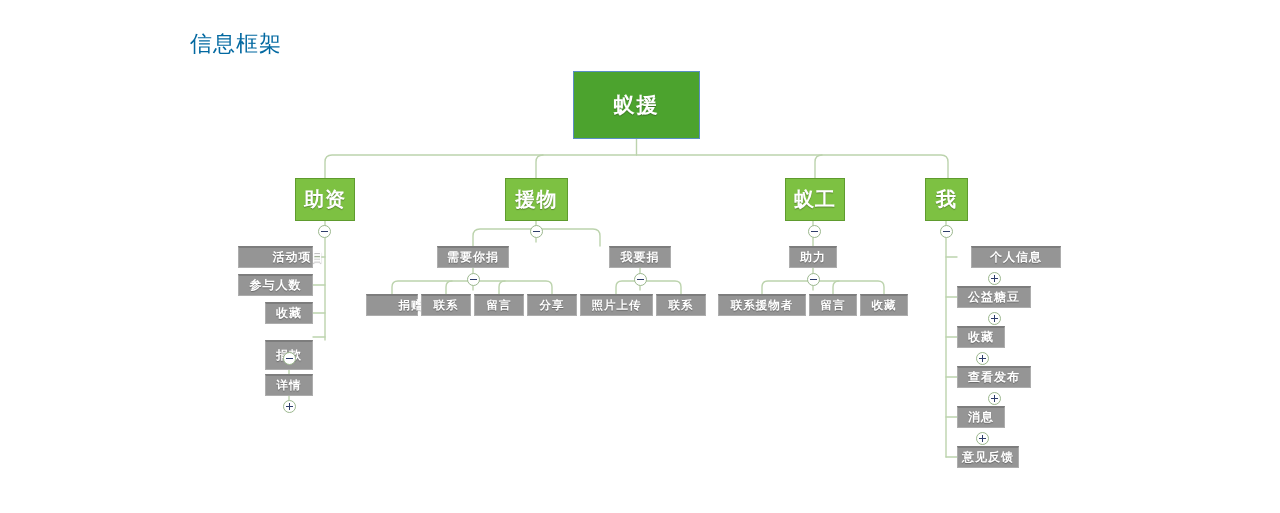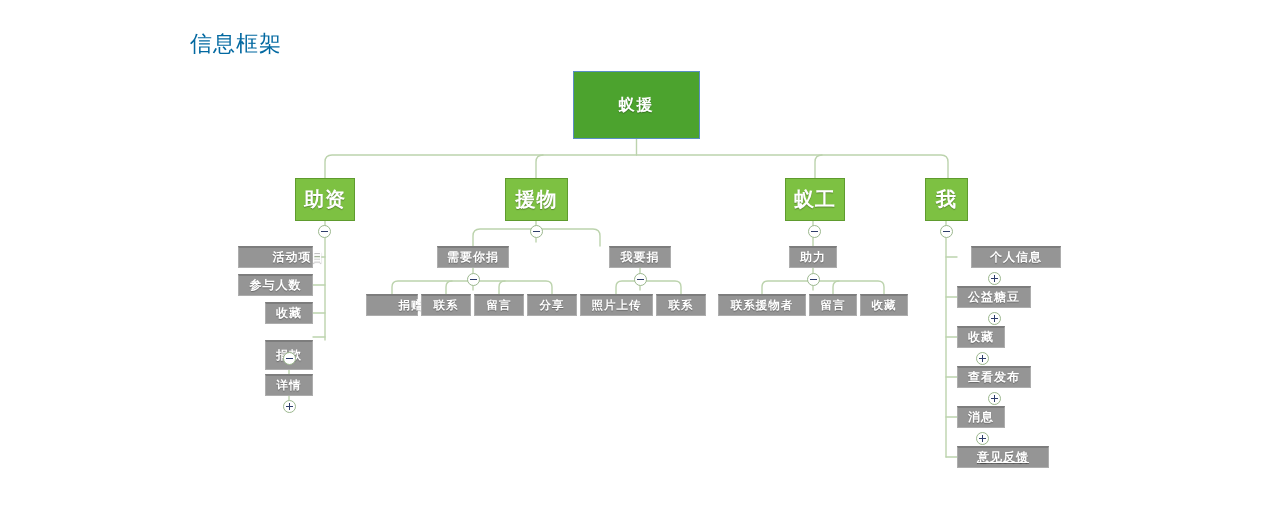--- a/index.html
+++ b/index.html
@@ -55,21 +55,21 @@
     color: #ffffff;
     font-weight: bold;
     white-space: nowrap;
     text-shadow: 0 1px 1px rgba(0,0,0,.30);
     user-select: none;
   }
 
   .node.root {
     background: #4CA32E;
     border: 1px solid #5b8ec4;
-    font-size: 16px;
+    font-size: 21px;
     letter-spacing: 2px;
   }
   .node.level2 {
     background: #7DC142;
     border: 1px solid #5f9b2e;
     font-size: 20px;
     letter-spacing: 1px;
   }
   .node.level3,
   .node.level4,
@@ -192,21 +192,21 @@
   <div class="node level3" style="left: 789px; top: 246px; width: 48px; height: 22px;">助力</div>
   <div class="node level4" style="left: 718px; top: 294px; width: 88px; height: 22px;">联系援物者</div>
   <div class="node level4" style="left: 809px; top: 294px; width: 48px; height: 22px;">留言</div>
   <div class="node level4" style="left: 860px; top: 294px; width: 48px; height: 22px;">收藏</div>
 
   <div class="node level3" style="left: 971px; top: 246px; width: 90px; height: 22px;">个人信息</div>
   <div class="node level3" style="left: 957px; top: 286px; width: 74px; height: 22px;">公益糖豆</div>
   <div class="node level3" style="left: 957px; top: 326px; width: 48px; height: 22px;">收藏</div>
   <div class="node level3" style="left: 957px; top: 366px; width: 74px; height: 22px;">查看发布</div>
   <div class="node level3" style="left: 957px; top: 406px; width: 48px; height: 22px;">消息</div>
-  <div class="node level3" style="left: 957px; top: 446px; width: 92px; height: 22px; text-decoration: underline;">意见反馈</div>
+  <div class="node level3" style="left: 957px; top: 446px; width: 62px; height: 22px;">意见反馈</div>
 
 <div class="expander minus" style="left: 318px; top: 225px;">
       <span class="bar-h"></span>
     </div>
     <div class="expander minus" style="left: 530px; top: 225px;">
       <span class="bar-h"></span>
     </div>
     <div class="expander minus" style="left: 808px; top: 225px;">
       <span class="bar-h"></span>
     </div>

